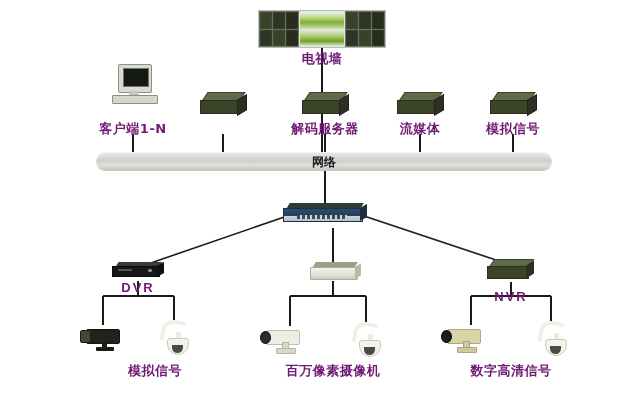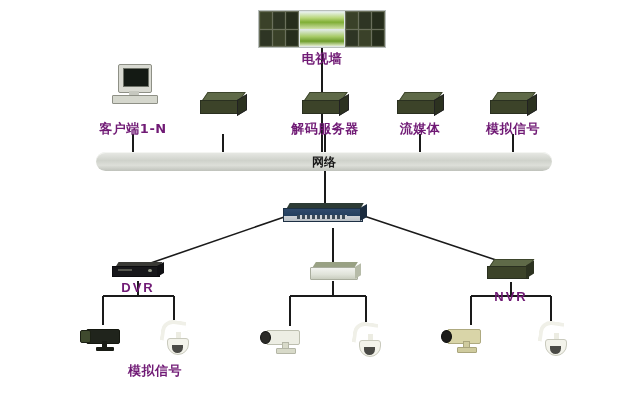--- a/index.html
+++ b/index.html
@@ -297,28 +297,30 @@
       <div class="lens"></div>
       <div class="mount"></div>
       <div class="foot"></div>
   </div>
   <div class="node ptz" style="left:349px;top:322px;">
     <div class="arm"></div>
       <div class="neck"></div>
       <div class="dome"></div>
       <div class="glass"></div>
   </div>
+  <div class="lbl cn" style="left:333px;top:362px;">百万像素摄像机</div>
 
   <div class="node bullet cream" style="left:441px;top:325px;">
     <div class="body"></div>
       <div class="lens"></div>
       <div class="mount"></div>
       <div class="foot"></div>
   </div>
   <div class="node ptz" style="left:535px;top:321px;">
     <div class="arm"></div>
       <div class="neck"></div>
       <div class="dome"></div>
       <div class="glass"></div>
   </div>
+  <div class="lbl cn" style="left:511px;top:362px;">数字高清信号</div>
 
 
 </div>
 
 </body></html>

